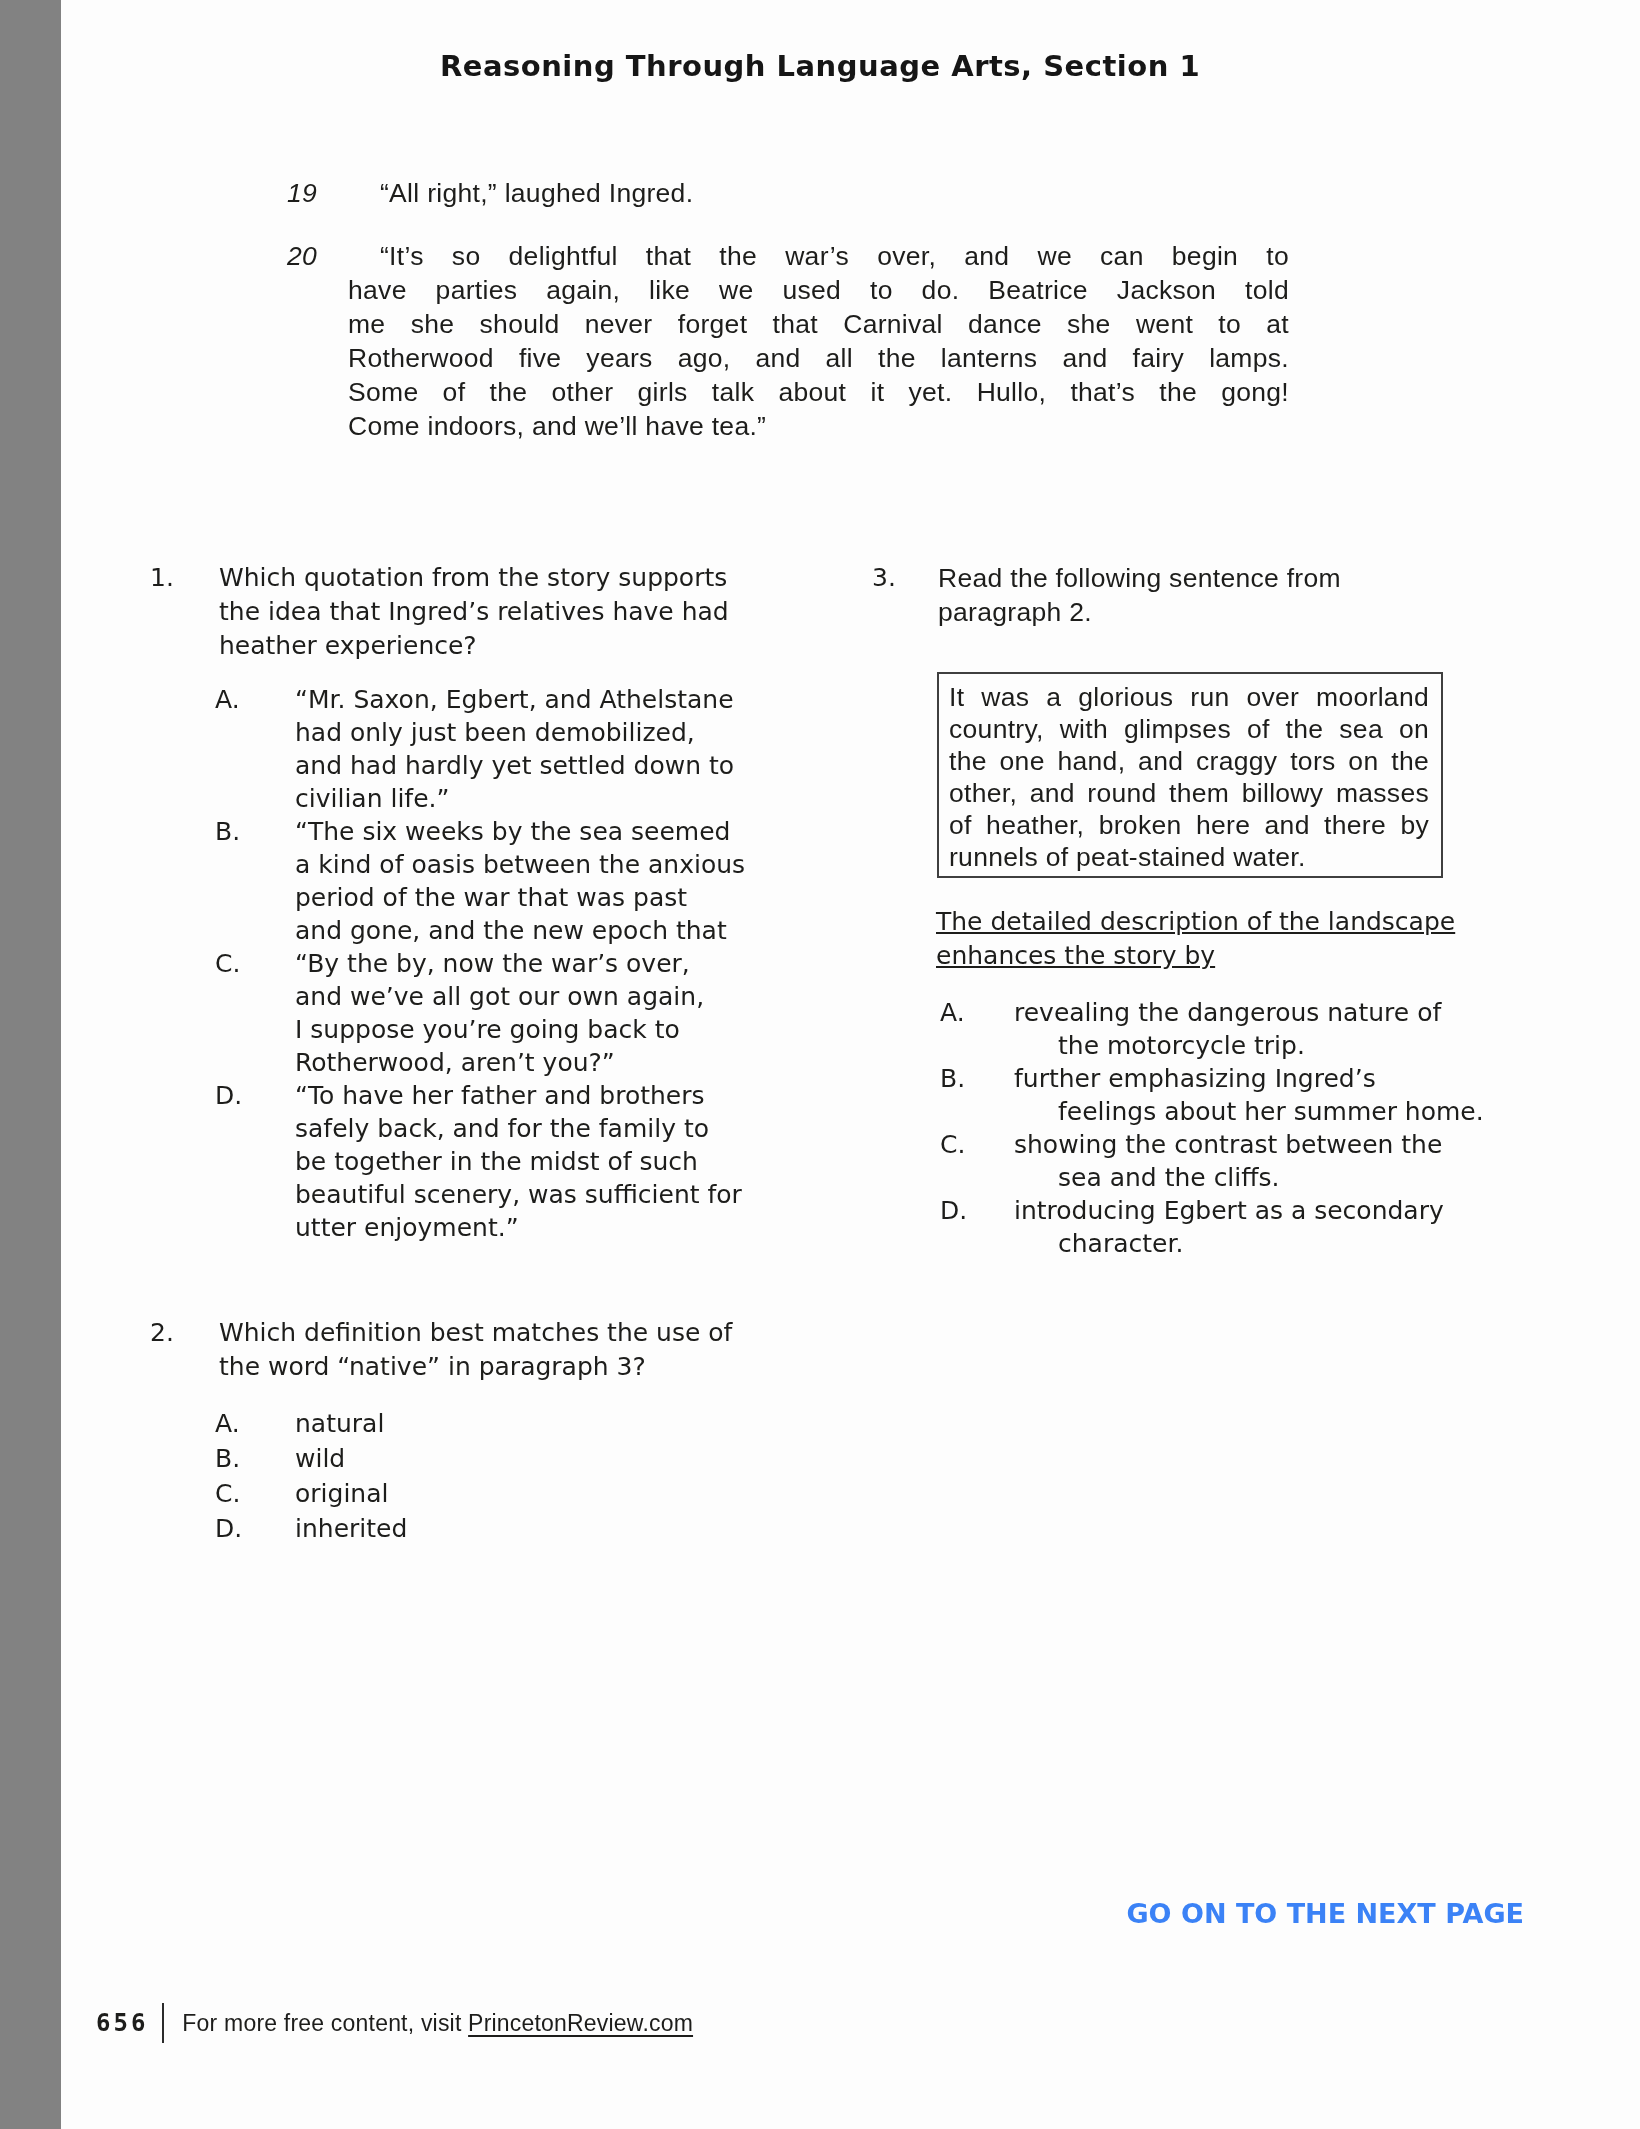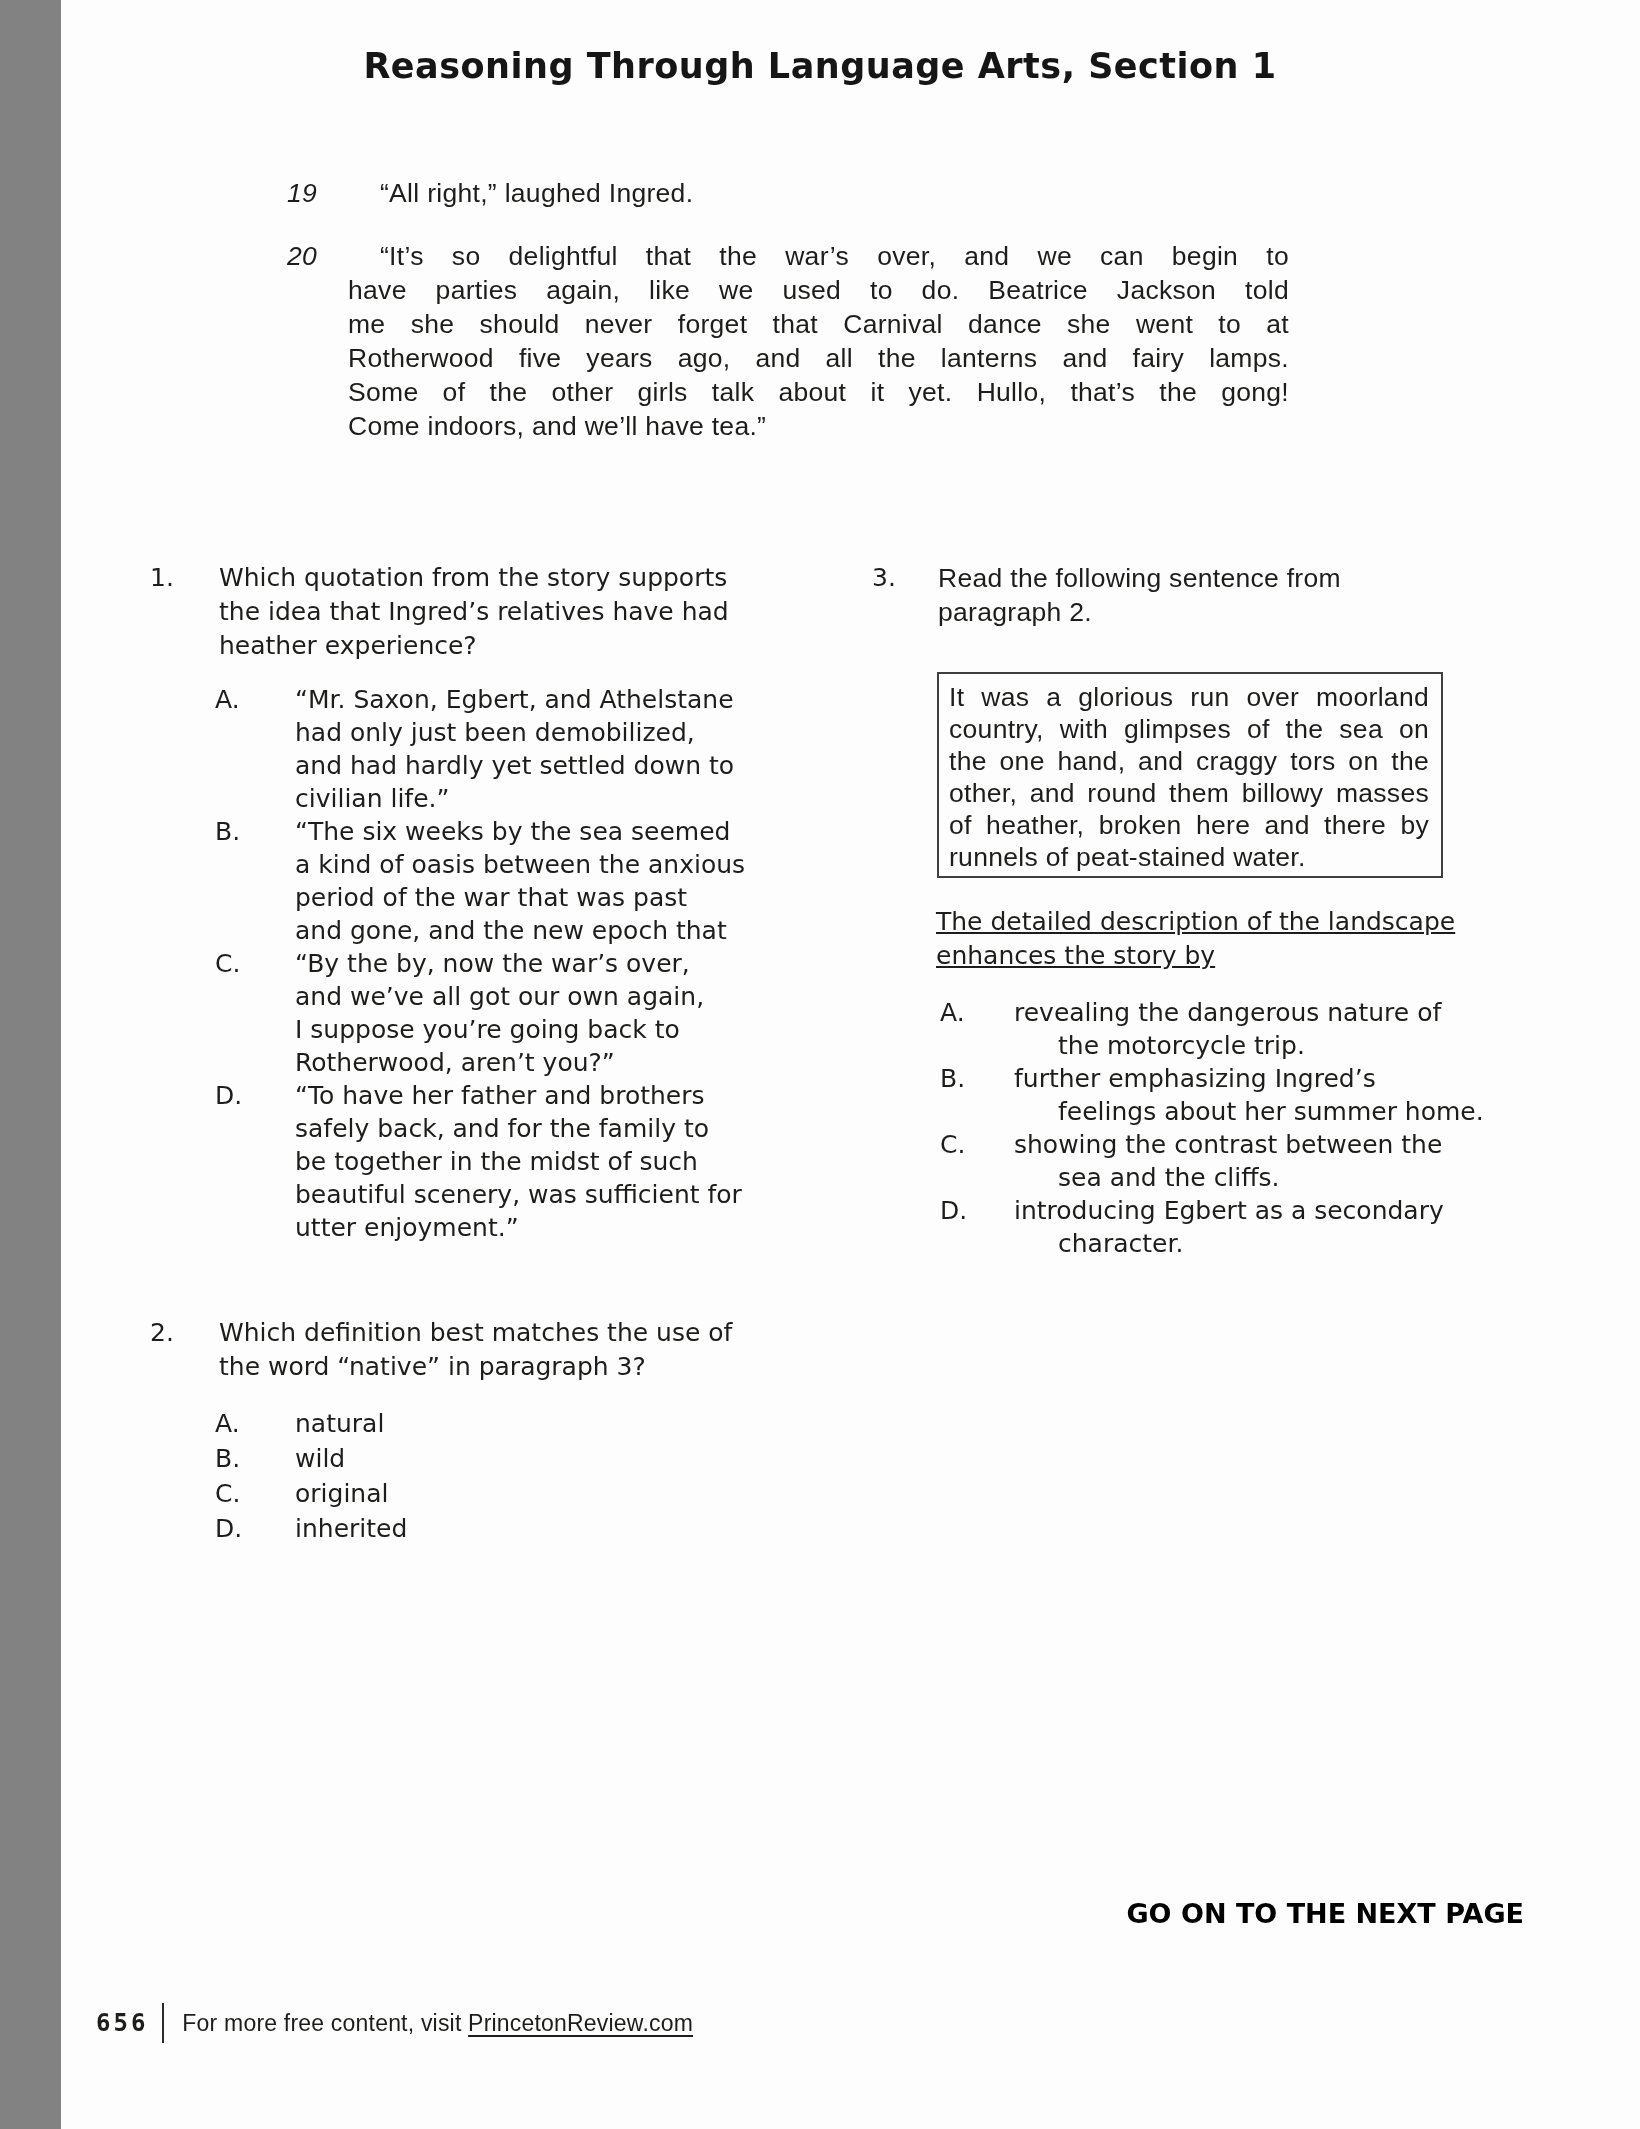--- a/index.html
+++ b/index.html
@@ -7,21 +7,21 @@
         color:#1f1f1f;}
   
   .graybar{position:absolute;left:0;top:0;width:61px;height:2129px;background:#828282;}
 
   
   .cond{font-family:"Liberation Sans",sans-serif;font-size:26.5px;letter-spacing:0.3px;line-height:34px;color:#1d1d1b;}
   .wide{font-family:"DejaVu Sans",sans-serif;font-size:25px;line-height:34px;color:#1d1d1b;}
 
   
   .title{position:absolute;left:0;right:0;top:48px;text-align:center;
-         font-family:"DejaVu Sans",sans-serif;font-weight:bold;font-size:35px;
+         font-family:"DejaVu Sans",sans-serif;font-weight:bold;font-size:29px;
          letter-spacing:0.5px;line-height:36px;color:#161616;}
 
   
   .passage-row{position:absolute;left:287px;display:flex;}
   .pp0{top:176px;}
   .pp1{top:239px;}
   .p-num{width:61px;font-style:italic;}
   .p-text{width:941px;}
   .p-line{text-align:justify;text-align-last:justify;}
   .p-line.first{text-indent:32px;}
@@ -50,21 +50,21 @@
   
   .qbox{box-sizing:border-box;margin-left:65px;margin-top:43px;width:506px;height:206px;
         border:2.5px solid #3f3f3f;padding:7px 12px 5px 10px;background:#fdfdfd;}
   .b-line{line-height:32px;text-align:justify;text-align-last:justify;}
   .b-line.noj{text-align:left;text-align-last:left;}
   .stem2{margin-left:64px;margin-top:27px;text-decoration:underline;}
 
   
   .goon{position:absolute;right:116px;top:1898px;
         font-family:"DejaVu Sans",sans-serif;font-weight:bold;font-size:27px;
-        line-height:32px;color:#000000;}
+        line-height:32px;color:#3b82f6;}
 
   
   .footer{position:absolute;left:96px;top:2000px;height:46px;display:flex;align-items:center;}
   .pagenum{font-family:"DejaVu Sans Mono",monospace;font-weight:bold;font-size:24px;
            letter-spacing:3px;color:#1d1d1b;}
   .fdivider{width:2px;height:40px;background:#2b2b2b;margin:0 18px 0 14px;}
   .ftext{font-family:"Liberation Sans",sans-serif;font-size:23px;letter-spacing:0.2px;color:#1d1d1b;}
   .flink{text-decoration:underline;text-underline-offset:4px;}
 </style>
 </head>

